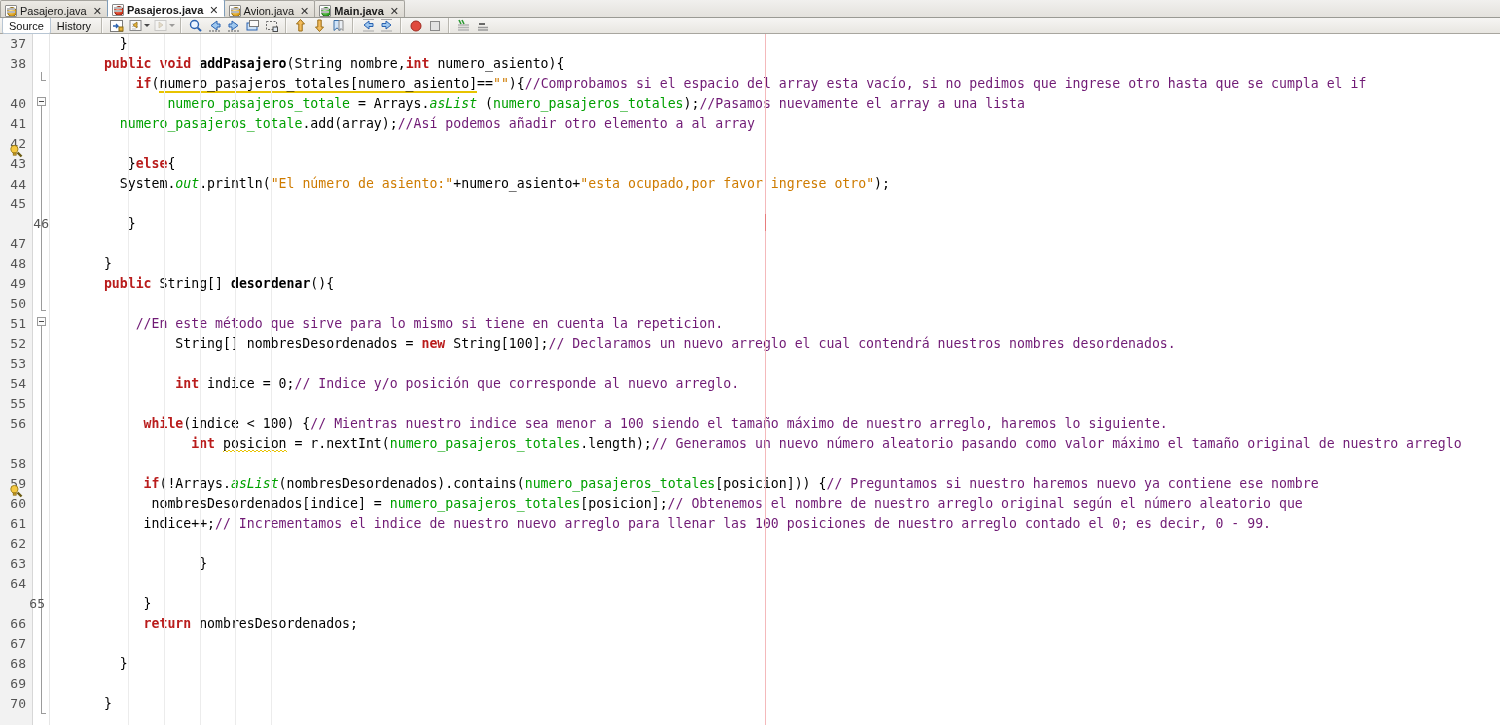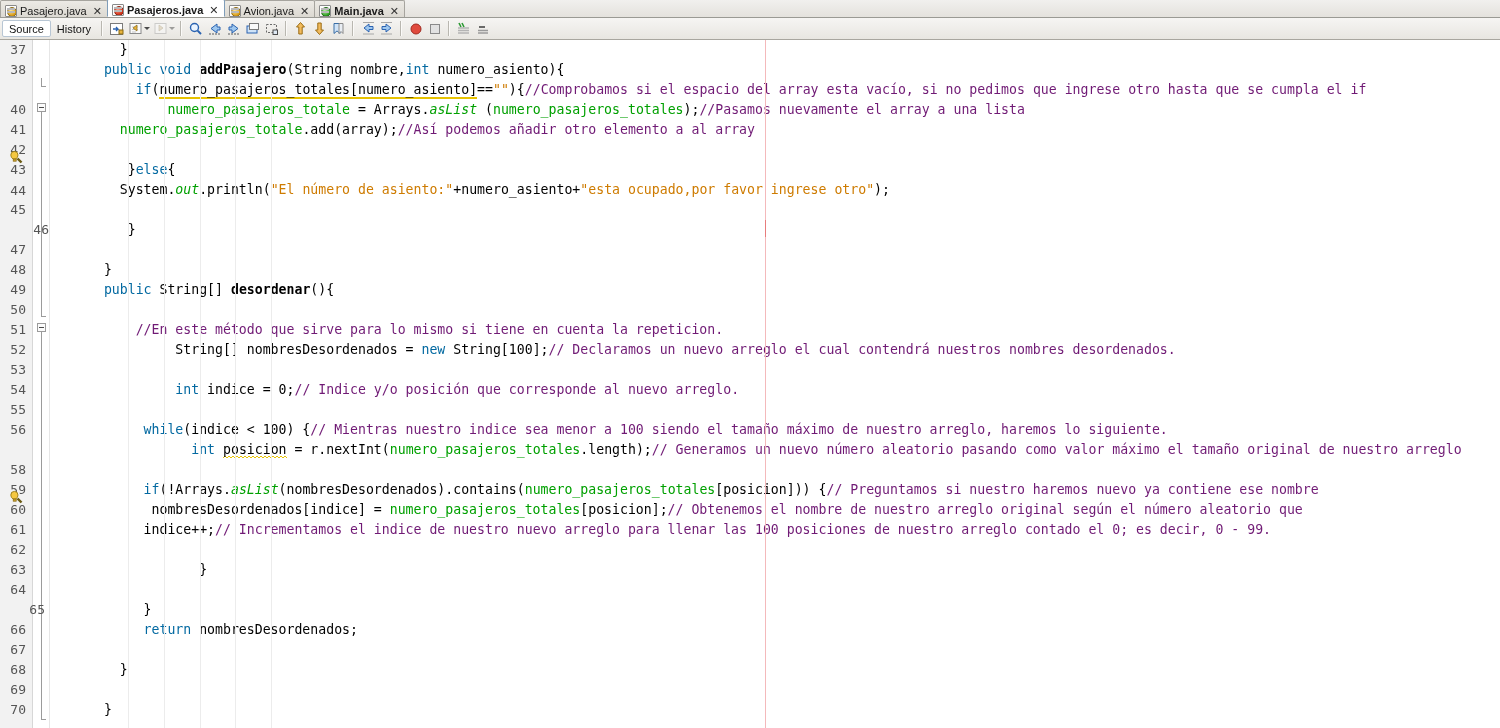--- a/index.html
+++ b/index.html
@@ -57,21 +57,21 @@
   }
   .ficon .badge{
     position:absolute;right:-1px;bottom:-1px;width:8px;height:8px;border-radius:50%;
   }
   .ficon.java .badge{background:radial-gradient(circle at 35% 30%,#ff9a86,#cf3218 70%);border:1px solid #8e1f0c;}
   .ficon.javacls .badge{background:radial-gradient(circle at 35% 30%,#ffe79a,#d79b18 70%);border:1px solid #8e6a0c;}
   .ficon.main .badge{background:radial-gradient(circle at 35% 30%,#b6f3a2,#2f9b22 70%);border:1px solid #186a10;}
 
   
   .toolbar{
-    height:22px;
+    height:16px;
     background:linear-gradient(to bottom,#f6f5f3 0%,#e8e6e1 100%);
     border-bottom:1px solid #a8a69f;
     display:flex;align-items:center;
     padding:0 2px;box-sizing:border-box;
   }
   .tbtog{
     height:17px;padding:0 6px;display:flex;align-items:center;
     font-size:11px;color:#111;box-sizing:border-box;
   }
   .tbtog.on{background:#ffffff;border:1px solid #b8c6d4;border-radius:2px;}
@@ -130,21 +130,21 @@
   .foldbox:before{content:"";position:absolute;left:1px;top:3px;width:5px;height:1px;background:#4a4a4a;}
   .foldline{position:absolute;left:41px;width:1px;background:#9b9b9b;z-index:5;}
   .foldend{position:absolute;width:5px;height:1px;background:#9b9b9b;z-index:5;}
 
   
   .bulb{
     position:absolute;left:9px;width:14px;height:14px;z-index:7;
   }
 
   
-  .kw{color:#0369a1;font-weight:normal;}
+  .kw{color:#b91c1c;font-weight:bold;}
   .mth{color:#000000;font-weight:bold;}
   .fld{color:#00a000;}
   .str{color:#ce7b00;}
   .cmt{color:#701a75;}
   .sfld{color:#00a000;font-style:italic;}
   .warnul{border-bottom:2px solid #e8c300;}
   .squig{
     background-image:linear-gradient(45deg,transparent 65%,#e8c300 65%,#e8c300 80%,transparent 80%),
                      linear-gradient(-45deg,transparent 65%,#e8c300 65%,#e8c300 80%,transparent 80%);
     background-size:4px 3px;background-repeat:repeat-x;background-position:0 bottom;

